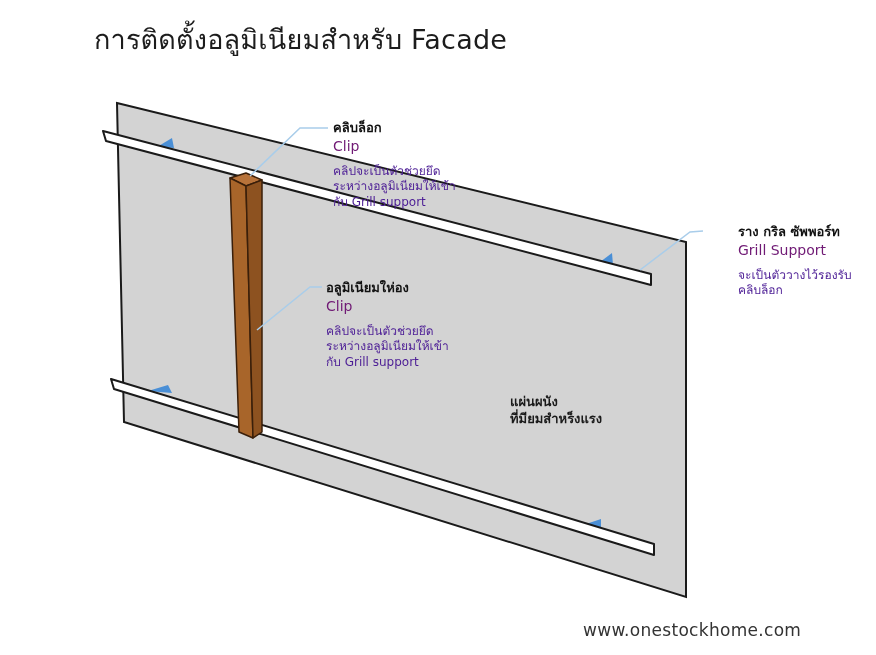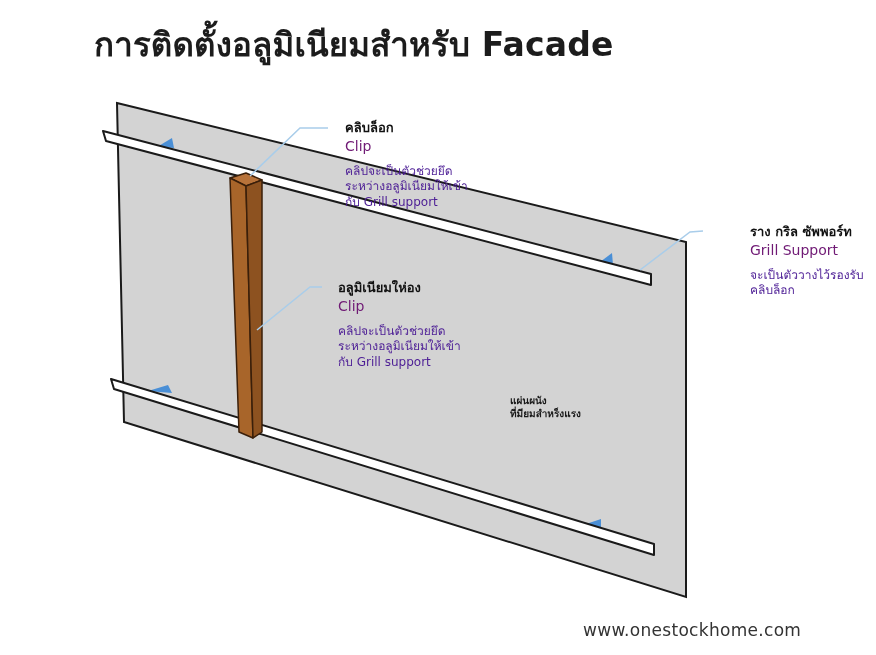--- a/index.html
+++ b/index.html
@@ -1,25 +1,25 @@
 <!DOCTYPE html>
 <html><head>
   <meta charset="utf-8">
   <style>
     html, body { margin: 0; padding: 0; background: #ffffff; }
     body { width: 876px; height: 655px; position: relative; overflow: hidden;
            font-family: "DejaVu Sans", "Liberation Sans", sans-serif; color: #1a1a1a; }
-    .title { position: absolute; left: 94px; top: 18px; font-size: 33px; font-weight: 700;
+    .title { position: absolute; left: 94px; top: 18px; font-size: 27px; font-weight: 400;
              letter-spacing: 0.2px; color: #1c1c1c; white-space: nowrap; }
     svg.diagram { position: absolute; left: 0; top: 0; }
-    .label { position: absolute; white-space: nowrap; line-height: 1.25; margin-left: 12px; }
+    .label { position: absolute; white-space: nowrap; line-height: 1.25; }
     .label .th { font-size: 13px; font-weight: 700; color: #111; }
     .label .en { font-size: 14px; color: #701a75; margin-top: 2px; }
     .label .desc { font-size: 12px; color: #4c1d95; margin-top: 8px; line-height: 1.3; }
-    .wall-label { position: absolute; left: 510px; top: 394px; font-size: 10px; font-weight: 700;
+    .wall-label { position: absolute; left: 510px; top: 394px; font-size: 13px; font-weight: 700;
                   color: #1a1a1a; line-height: 1.3; white-space: nowrap; }
     .footer { position: absolute; left: 583px; top: 620px; font-size: 17px; color: #333;
               letter-spacing: 0.3px; white-space: nowrap; text-align: right; }
   </style>
 </head>
 <body>
 
 <div class="title">การติดตั้งอลูมิเนียมสำหรับ Facade</div>
 
 <svg class="diagram" width="876" height="655" viewBox="0 0 876 655" xmlns="http://www.w3.org/2000/svg">

